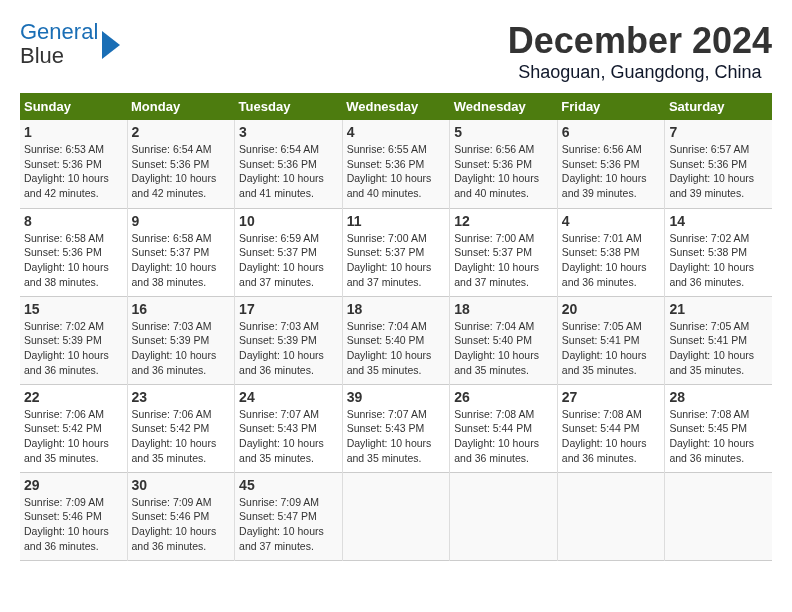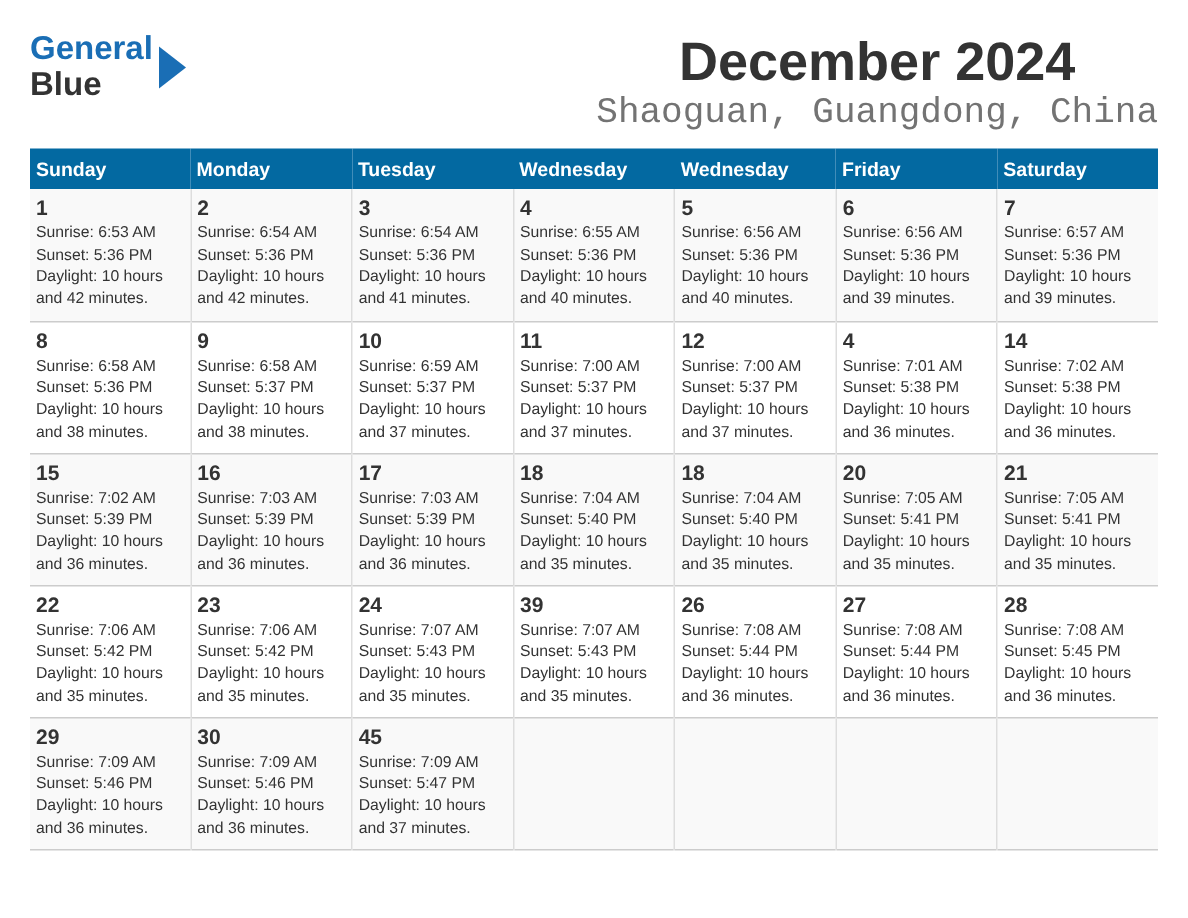--- a/index.html
+++ b/index.html
@@ -31,32 +31,31 @@
     }
     .title-block {
       text-align: center;
     }
     .title-block h1 {
       font-size: 36px;
       font-weight: bold;
       color: #333;
     }
     .title-block h2 {
-      font-size: 24px;
+      font-size: 18px;
       font-weight: normal;
-      color: #737373;
-      font-family: Liberation Mono, monospace;
+      color: #0f172a;
     }
     table {
       width: 100%;
       border-collapse: collapse;
       font-size: 11px;
     }
     thead tr th {
-      background-color: #0369a1;
+      background-color: #4d7c0f;
       color: #fff;
       padding: 6px 4px;
       text-align: left;
       font-size: 13px;
       font-weight: bold;
     }
     tbody tr {
       border-bottom: 1px solid #ccc;
     }
     tbody tr:nth-child(odd) {
@@ -90,21 +89,21 @@
       height: 88px;
     }
   </style>
 </head>
 <body>
 
 <div class="header">
   <div class="logo">
     <div>
       <div style="display:flex;align-items:center;">
-        <div style="font-size:22px;font-weight:bold;color:#333;line-height:1.1;">
+        <div style="font-size:22px;font-weight:normal;color:#333;line-height:1.1;">
           <span style="color:#1a6eb5;">General</span><br>
           <span>Blue</span>
         </div>
         <div class="logo-arrow"></div>
       </div>
     </div>
   </div>
   <div class="title-block">
     <h1>December 2024</h1>
     <h2>Shaoguan, Guangdong, China</h2>

